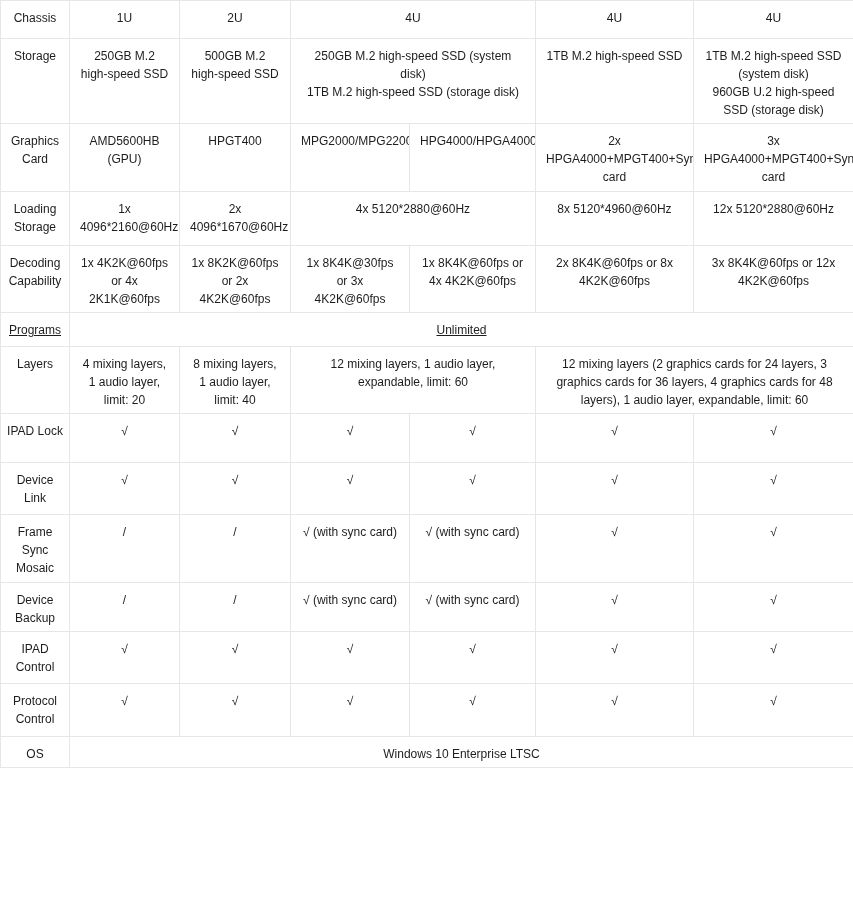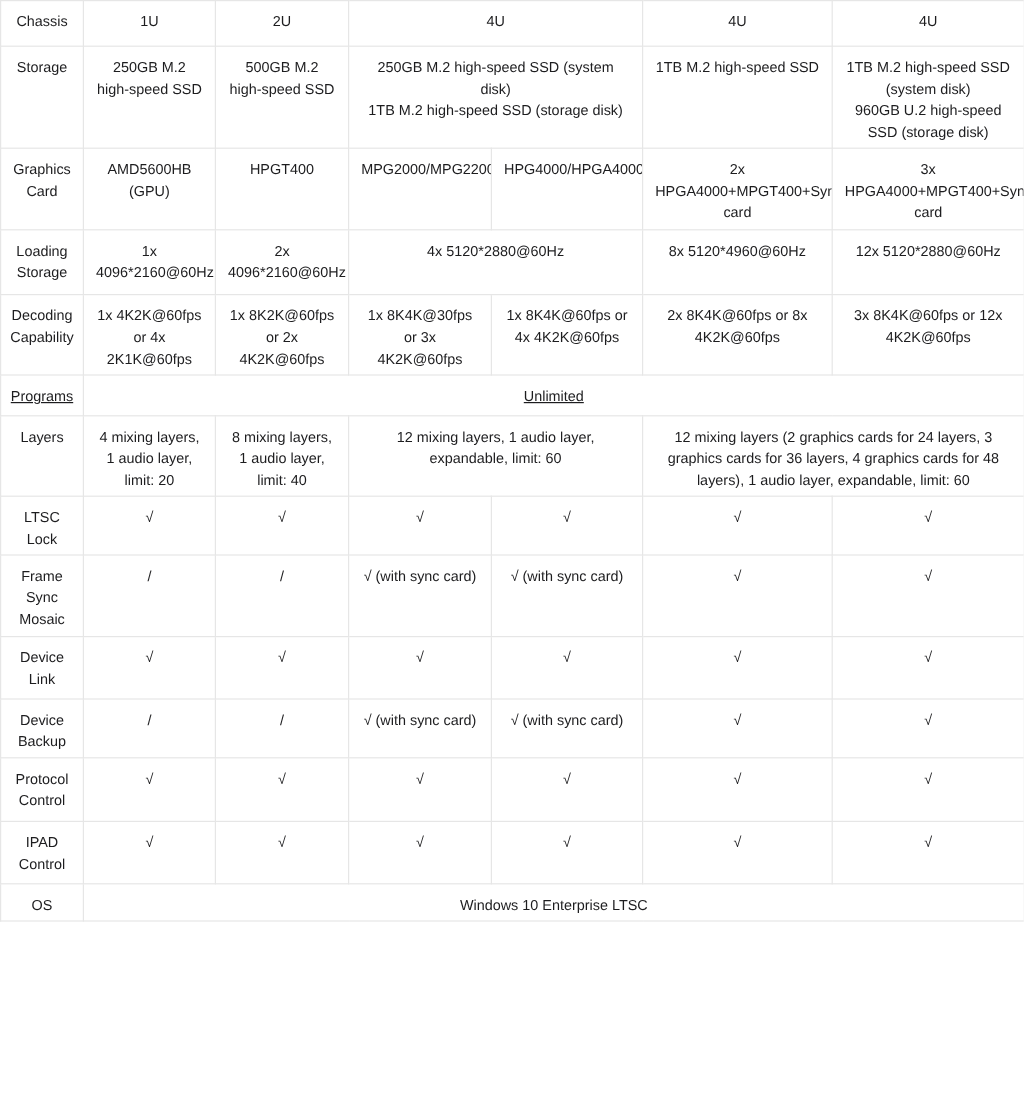--- a/index.html
+++ b/index.html
@@ -72,21 +72,21 @@
           <td>AMD5600HB (GPU)</td>
           <td>HPGT400</td>
           <td>MPG2000/MPG2200</td>
           <td>HPG4000/HPGA4000</td>
           <td>2x HPGA4000+MPGT400+Sync card</td>
           <td>3x HPGA4000+MPGT400+Sync card</td>
         </tr>
         <tr style="height: 54px;">
           <td class="label-cell">Loading Storage</td>
           <td>1x 4096*2160@60Hz</td>
-          <td>2x 4096*2160@60Hz</td>
+          <td>2x 4096*1670@60Hz</td>
           <td colspan="2">4x 5120*2880@60Hz</td>
           <td>8x 5120*4960@60Hz</td>
           <td>12x 5120*2880@60Hz</td>
         </tr>
         <tr style="height: 51px;">
           <td class="label-cell">Decoding Capability</td>
           <td>1x 4K2K@60fps or 4x 2K1K@60fps</td>
           <td>1x 8K2K@60fps or 2x 4K2K@60fps</td>
           <td>1x 8K4K@30fps or 3x 4K2K@60fps</td>
           <td>1x 8K4K@60fps or 4x 4K2K@60fps</td>
@@ -98,66 +98,66 @@
           <td colspan="6">Unlimited</td>
         </tr>
         <tr style="height: 61px;">
           <td class="label-cell">Layers</td>
           <td>4 mixing layers, 1 audio layer, limit: 20</td>
           <td>8 mixing layers, 1 audio layer, limit: 40</td>
           <td colspan="2">12 mixing layers, 1 audio layer, expandable, limit: 60</td>
           <td colspan="2">12 mixing layers (2 graphics cards for 24 layers, 3 graphics cards for 36 layers, 4 graphics cards for 48 layers), 1 audio layer, expandable, limit: 60</td>
         </tr>
         <tr style="height: 49px;">
-          <td class="label-cell">LTSC Lock</td>
+          <td class="label-cell">IPAD Lock</td>
+          <td>√</td>
+          <td>√</td>
+          <td>√</td>
+          <td>√</td>
+          <td>√</td>
+          <td>√</td>
+        </tr>
+        <tr style="height: 52px;">
+          <td class="label-cell">Device Link</td>
           <td>√</td>
           <td>√</td>
           <td>√</td>
           <td>√</td>
           <td>√</td>
           <td>√</td>
         </tr>
         <tr style="height: 68px;">
           <td class="label-cell">Frame Sync Mosaic</td>
           <td>/</td>
           <td>/</td>
           <td>√ (with sync card)</td>
           <td>√ (with sync card)</td>
           <td>√</td>
           <td>√</td>
         </tr>
-        <tr style="height: 52px;">
-          <td class="label-cell">Device Link</td>
-          <td>√</td>
-          <td>√</td>
-          <td>√</td>
-          <td>√</td>
-          <td>√</td>
-          <td>√</td>
-        </tr>
         <tr style="height: 38px;">
           <td class="label-cell">Device Backup</td>
           <td>/</td>
           <td>/</td>
           <td>√ (with sync card)</td>
           <td>√ (with sync card)</td>
           <td>√</td>
           <td>√</td>
         </tr>
-        <tr style="height: 53px;">
-          <td class="label-cell">Protocol Control</td>
+        <tr style="height: 52px;">
+          <td class="label-cell">IPAD Control</td>
           <td>√</td>
           <td>√</td>
           <td>√</td>
           <td>√</td>
           <td>√</td>
           <td>√</td>
         </tr>
-        <tr style="height: 52px;">
-          <td class="label-cell">IPAD Control</td>
+        <tr style="height: 53px;">
+          <td class="label-cell">Protocol Control</td>
           <td>√</td>
           <td>√</td>
           <td>√</td>
           <td>√</td>
           <td>√</td>
           <td>√</td>
         </tr>
         <tr style="height: 29px;">
           <td class="label-cell">OS</td>
           <td colspan="6">Windows 10 Enterprise LTSC</td>

